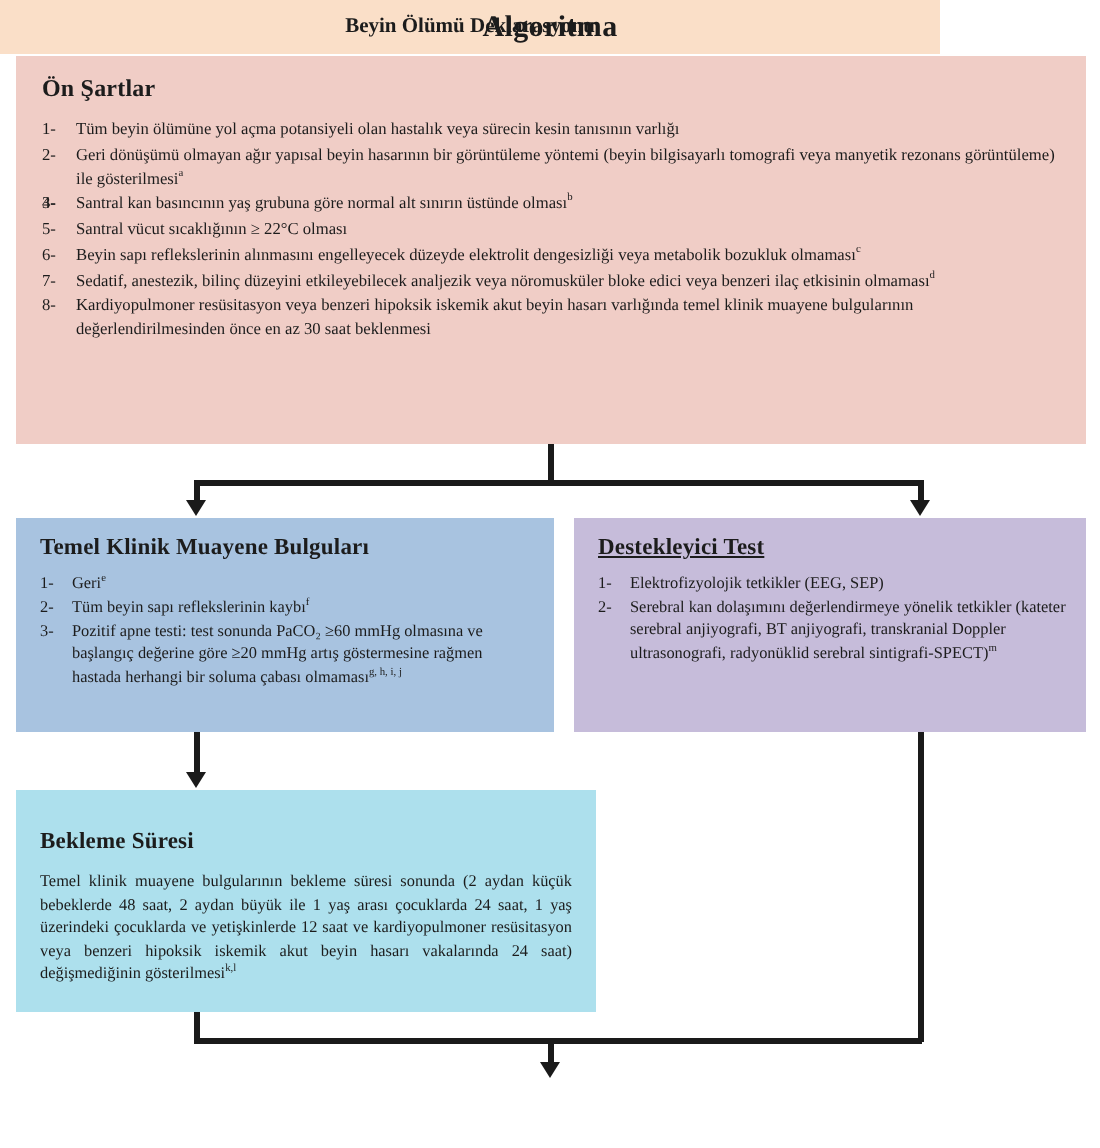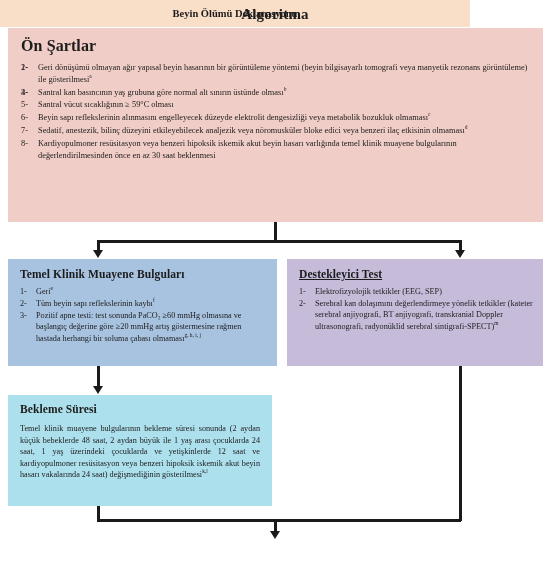--- a/index.html
+++ b/index.html
@@ -67,21 +67,21 @@
 
   
   #precond-box {
     left: 8px;
     top: 28px;
     width: 535px;
     height: 194px;
     background: #f0cdc6;
     padding: 9px 12px 8px 13px;
   }
-  #precond-box .box-title { margin-bottom: 7px; font-size: 16px; }
+  #precond-box .box-title { margin-bottom: 7px; font-size: 12px; }
   #precond-box ol.num > li {
     font-size: 8.35px;
     line-height: 12.1px;
     padding-left: 17px;
     margin-bottom: 0.6px;
   }
 
   
   #core-exam-box {
     left: 8px;
@@ -103,24 +103,24 @@
     background: #c6bcda;
     padding: 9px 10px 21px 12px;
   }
   #ancillary-box .box-title { margin-bottom: 6px; }
   #ancillary-box ol.num > li { font-size: 8.2px; line-height: 11.4px; }
 
   
   #waiting-box {
     left: 8px;
     top: 395px;
-    width: 264px;
+    width: 290px;
     height: 111px;
     background: #ade0ed;
-    padding: 8px 12px 8px 12px;
+    padding: 20px 12px 8px 12px;
   }
   #waiting-box .box-title { margin-bottom: 8px; }
   #waiting-box .para {
     font-size: 8.2px;
     line-height: 11.6px;
     text-align: justify;
   }
 
   
   #declaration-box {
@@ -157,37 +157,37 @@
 </head>
 <body>
 
 <div id="page-title">Algoritma</div>
 
 <div class="box" id="precond-box">
   <div class="box-title">Ön Şartlar</div>
   <ol class="num">
     <li>
       <span class="marker">1-</span>
-      <sup></sup>
+      <span>Tüm beyin ölümüne yol açma potansiyeli olan hastalık veya sürecin kesin tanısının varlığı</span><sup></sup>
     </li>
     <li>
       <span class="marker">2-</span>
       <span>Geri dönüşümü olmayan ağır yapısal beyin hasarının bir görüntüleme yöntemi (beyin bilgisayarlı tomografi veya manyetik rezonans görüntüleme) ile gösterilmesi</span><sup>a</sup>
     </li>
     <li>
       <span class="marker">3-</span>
       <sup></sup>
     </li>
     <li>
       <span class="marker">4-</span>
       <span>Santral kan basıncının yaş grubuna göre normal alt sınırın üstünde olması</span><sup>b</sup>
     </li>
     <li>
       <span class="marker">5-</span>
-      <span>Santral vücut sıcaklığının ≥ 59°C olması</span><sup></sup>
+      <span>Santral vücut sıcaklığının ≥ 22°C olması</span><sup></sup>
     </li>
     <li>
       <span class="marker">6-</span>
       <span>Beyin sapı reflekslerinin alınmasını engelleyecek düzeyde elektrolit dengesizliği veya metabolik bozukluk olmaması</span><sup>c</sup>
     </li>
     <li>
       <span class="marker">7-</span>
       <span>Sedatif, anestezik, bilinç düzeyini etkileyebilecek analjezik veya nöromusküler bloke edici veya benzeri ilaç etkisinin olmaması</span><sup>d</sup>
     </li>
     <li>

